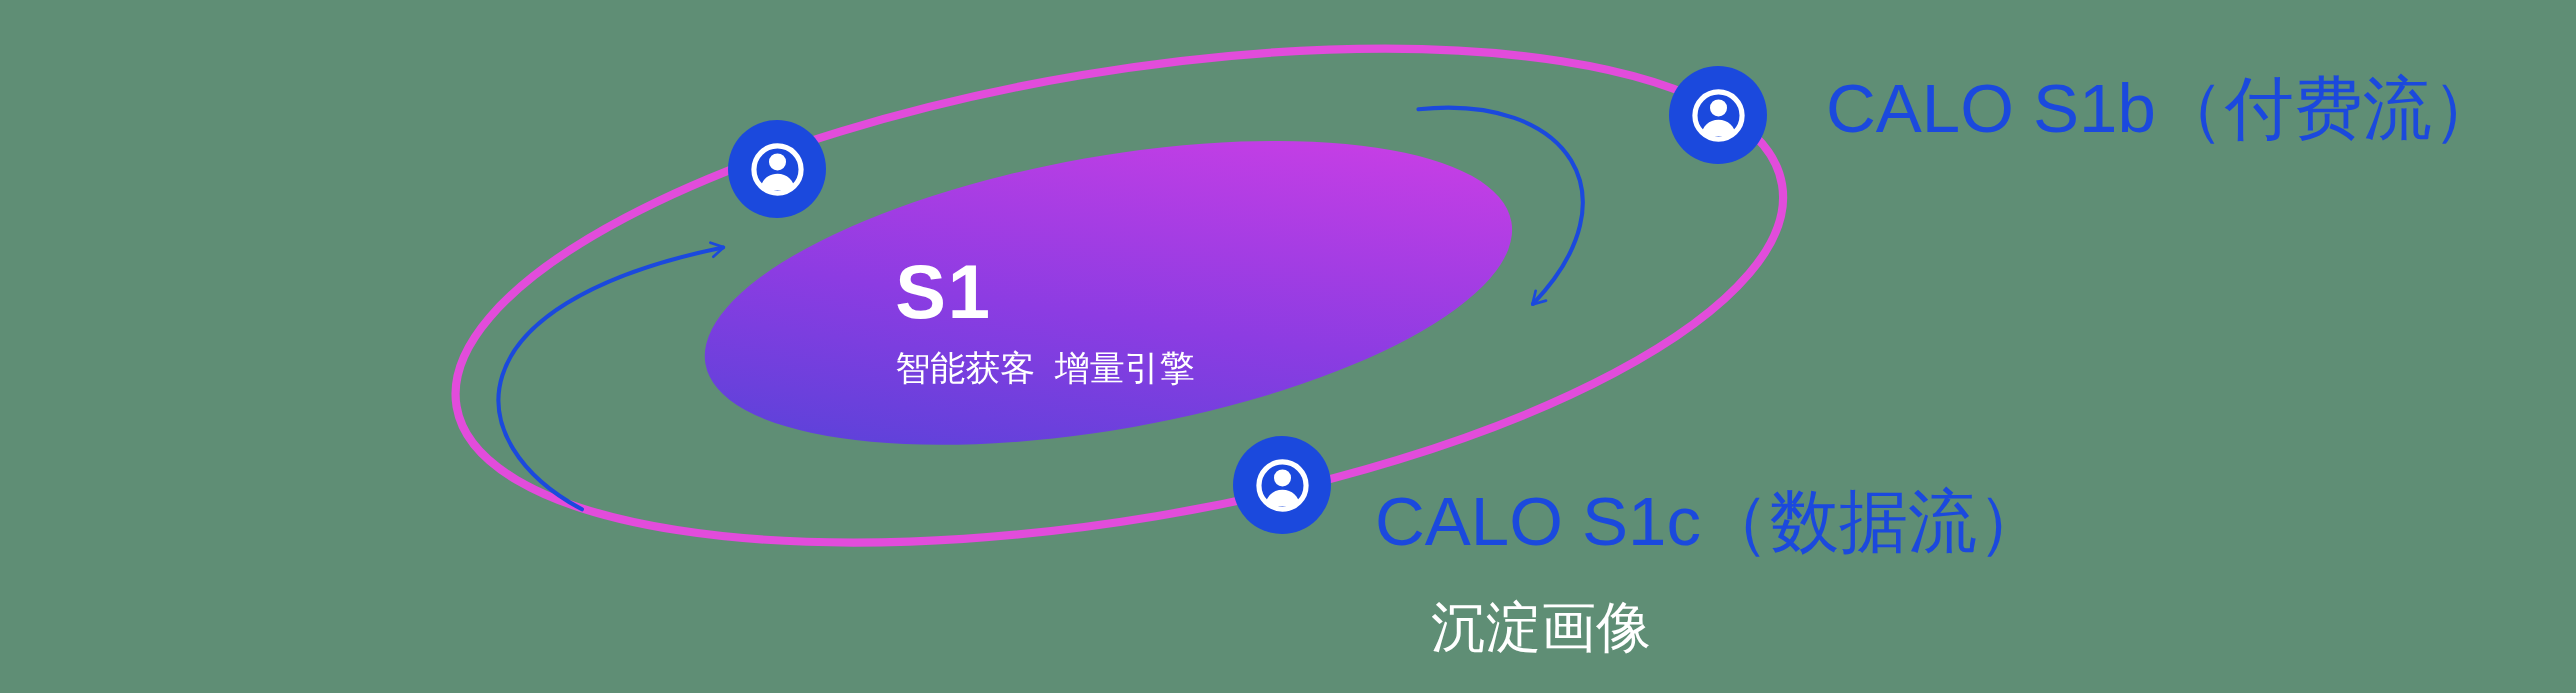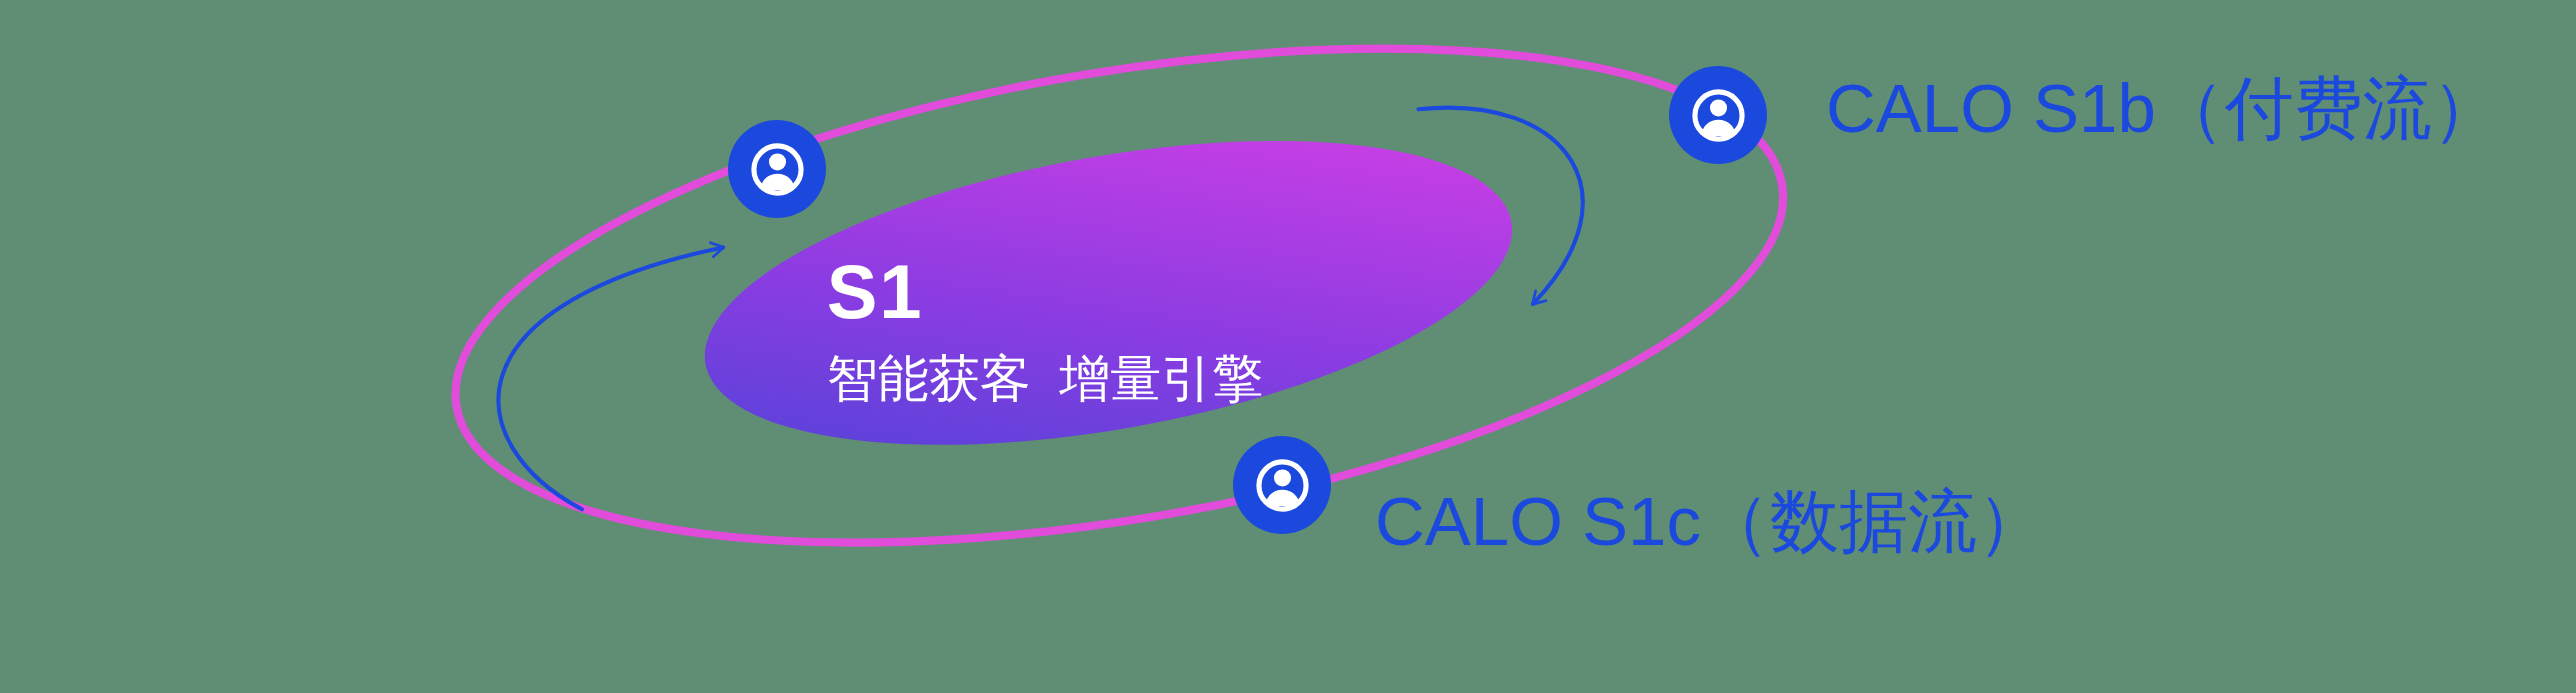--- a/index.html
+++ b/index.html
@@ -64,21 +64,21 @@
     color: #ffffff;
     margin-top: 35px;
   }
   .core-title {
     font-size: 76px;
     font-weight: 600;
     letter-spacing: 1.8px;
     line-height: 1.1;
   }
   .core-subtitle {
-    font-size: 51px;
+    font-size: 35px;
     font-weight: 400;
     margin-top: 11px;
     white-space: pre;
   }
 </style>
 </head>
 <body>
 
 <div class="canvas">
 
@@ -129,15 +129,16 @@
   <div class="node-icon pos-icon-s1c">
     <svg viewBox="0 0 48 48">
       <use href="#user-glyph"></use>
     </svg>
   </div>
 
 
   <div class="node-label pos-s1b-label">CALO S1b（付费流）</div>
 
   <div class="node-label pos-s1c-label">CALO S1c（数据流）</div>
+  <div class="node-sublabel pos-s1c-sub">沉淀画像</div>
 
 </div>
 
 
 </body></html>

